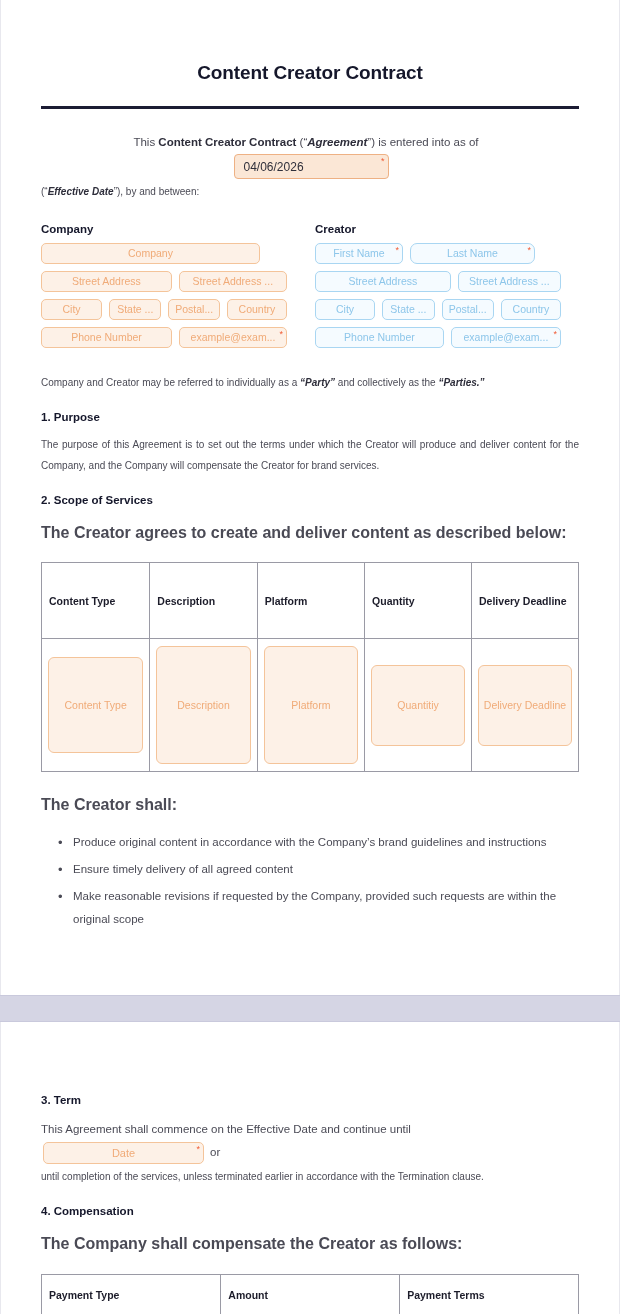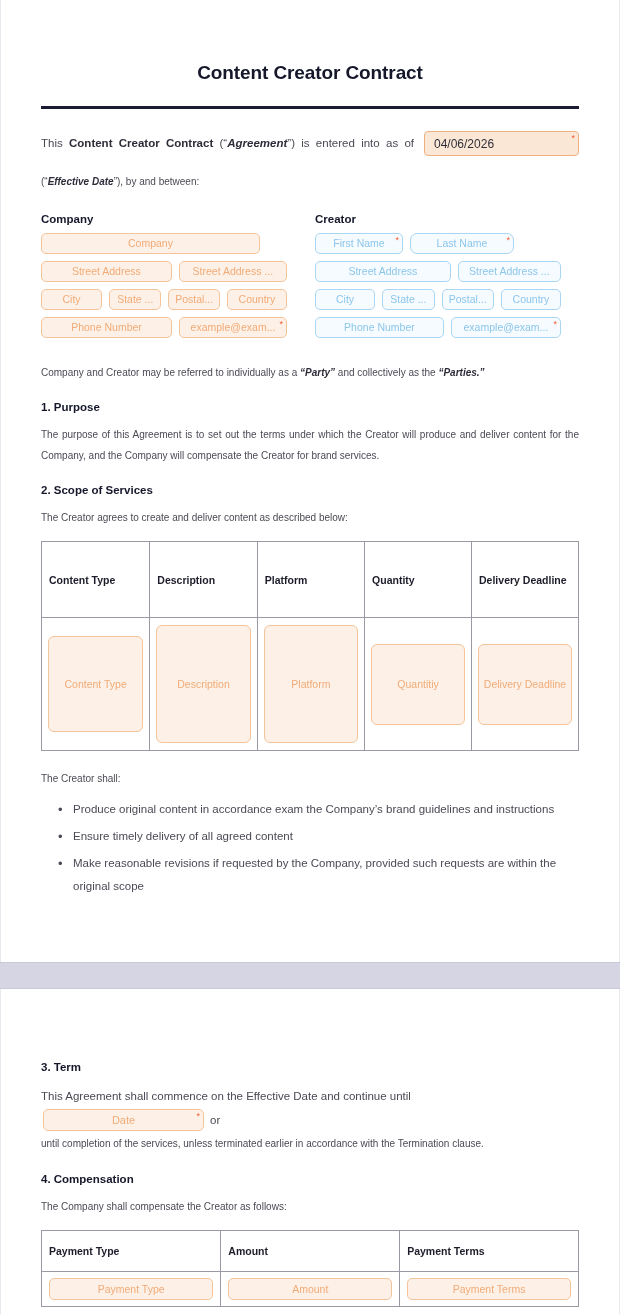--- a/index.html
+++ b/index.html
@@ -68,24 +68,25 @@
 
   .sec-head {
     font-size: 11.5px;
     font-weight: bold;
     color: #15172b;
     margin: 18px 0 12px 0;
   }
   .sec-head.first { margin-top: 16px; }
 
   .lead {
-    font-size: 10px;
+    font-size: 16px;
     color: #4a4a55;
     line-height: 1.9;
     margin: 0 0 10px 0;
+    font-weight: bold;
   }
 
   ul.bullets {
     margin: 4px 0 0 0;
     padding-left: 30px;
     list-style: none;
   }
   ul.bullets li {
     font-size: 11.5px;
     color: #4a4a55;
@@ -173,21 +174,22 @@
     position: relative;
     vertical-align: middle;
     margin: 0 0 0 2px;
     cursor: text;
   }
 
   .intro-line {
     display: flex;
     align-items: center;
     justify-content: space-between;
-    margin-bottom: 16px;
+    margin-bottom: 3px;
+    flex-direction: column;
   }
   .intro-text {
     font-size: 11.5px;
     color: #4a4a55;
     line-height: 2.0;
     flex: 1;
     text-align: justify;
     text-align-last: justify;
     padding-right: 8px;
   }
@@ -337,21 +339,21 @@
       </div>
 
       <div class="party">
         <div class="party-label">Creator</div>
 
         <div class="field-row">
           <div class="pill blue" style="width:88px;">
             <span>First Name</span>
             <span class="req">*</span>
           </div>
-          <div class="pill blue" style="width:104px;border-radius:7px;">
+          <div class="pill blue" style="width:125px;border-radius:7px;">
             <span>Last Name</span>
             <span class="req">*</span>
           </div>
         </div>
 
         <div class="field-row">
           <div class="pill blue" style="width:138px;">
             <span>Street Address</span>
           </div>
           <div class="pill blue" style="width:105px;">
@@ -428,21 +430,21 @@
           <div class="area h3">
             <span>Delivery Deadline</span>
           </div>
         </td>
       </tr>
     </tbody>
       </table>
 
     <div class="lead">The Creator shall:</div>
     <ul class="bullets">
-      <li>Produce original content in accordance exam the Company’s brand guidelines and instructions</li>
+      <li>Produce original content in accordance with the Company’s brand guidelines and instructions</li>
       <li>Ensure timely delivery of all agreed content</li>
       <li>Make reasonable revisions if requested by the Company, provided such requests are within the original scope</li>
     </ul>
   </div>
 
   <div class="page-break"></div>
 
   <div class="page page-2">
 
     <div class="sec-head first">3. Term</div>

